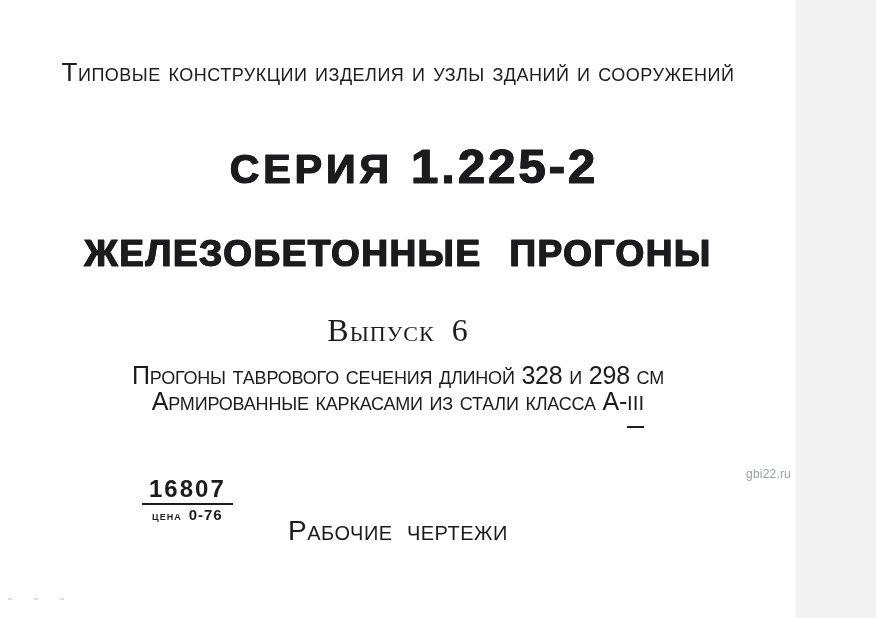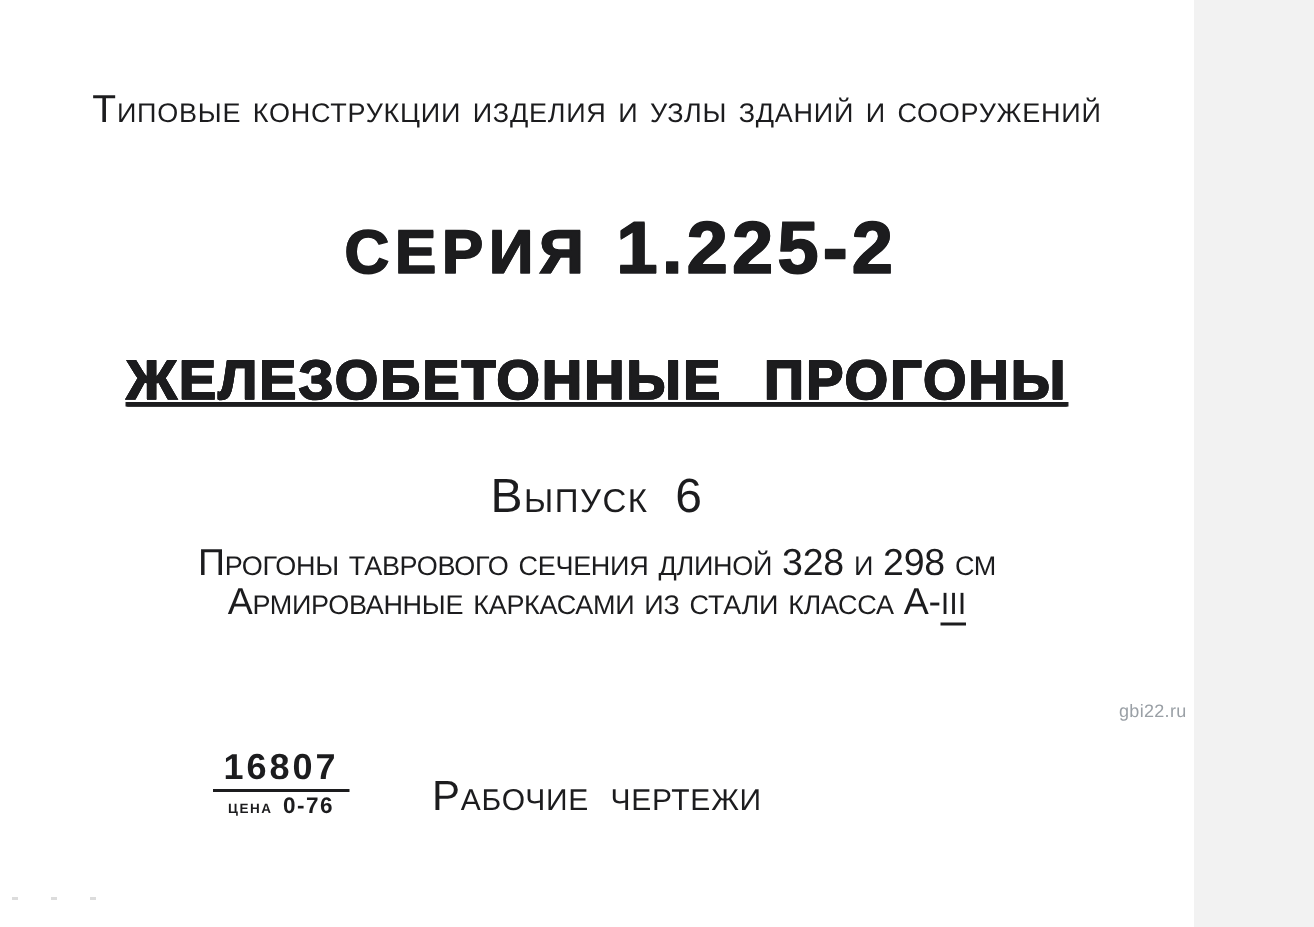--- a/index.html
+++ b/index.html
@@ -57,55 +57,55 @@
     font-size: 49px;
     letter-spacing: 3px;
     margin-left: 18px;
     vertical-align: baseline;
   }
   .main-title {
     top: 233px;
     font-size: 37px;
     letter-spacing: 1.5px;
     word-spacing: 16px;
-    text-decoration: underline;
   }
   .issue-title {
     top: 312px;
     font-size: 32px;
     letter-spacing: 1px;
     word-spacing: 8px;
+    font-family: Liberation Serif, serif;
   }
   .subtitle {
     top: 362px;
     font-size: 25px;
     line-height: 26px;
     letter-spacing: -0.2px;
   }
   .steel-class {
     display: inline-block;
     font-size: 0.82em;
     line-height: 1;
     border-bottom: 2px solid var(--ink, #1c1c1e);
-    padding-bottom: 1px;
+    padding-bottom: 12px;
     letter-spacing: 0;
   }
   .watermark {
     position: absolute;
     top: 431px;
     right: 5px;
     font-size: 12px;
     color: var(--watermark, #9aa0a6);
     letter-spacing: 0.2px;
     margin-top: 36px;
   }
   .stamp {
     position: absolute;
     left: 142px;
-    top: 500px;
+    top: 477px;
     text-align: center;
     line-height: 1;
   }
   .stamp-code {
     display: inline-block;
     font-size: 24px;
     font-weight: 700;
     letter-spacing: 2px;
     padding: 0 7px 2px 7px;
     border-bottom: 2.5px solid var(--ink, #1c1c1e);

